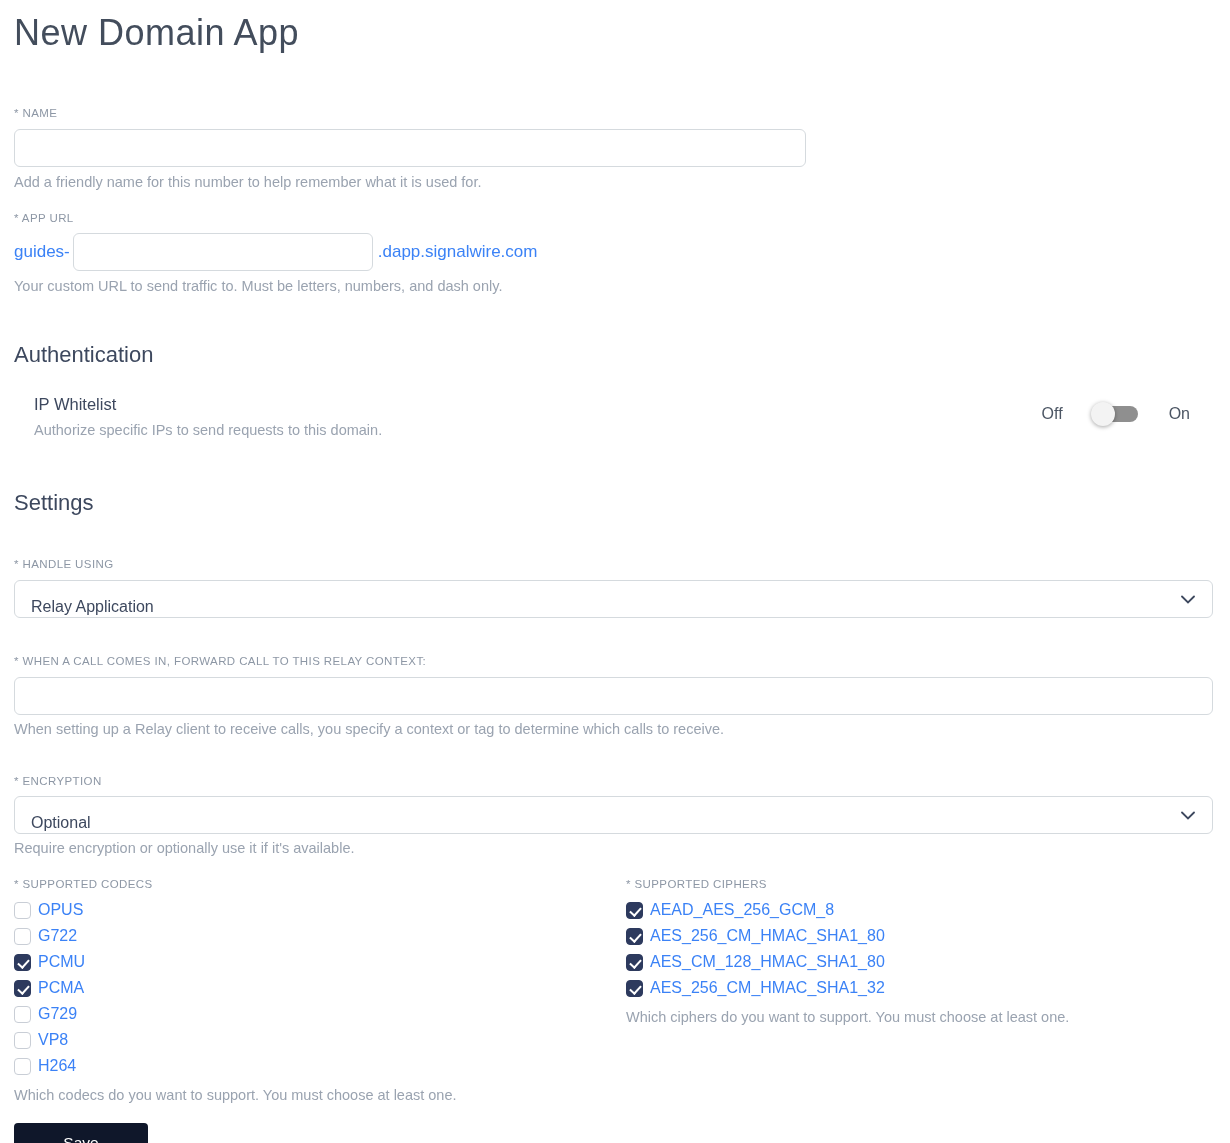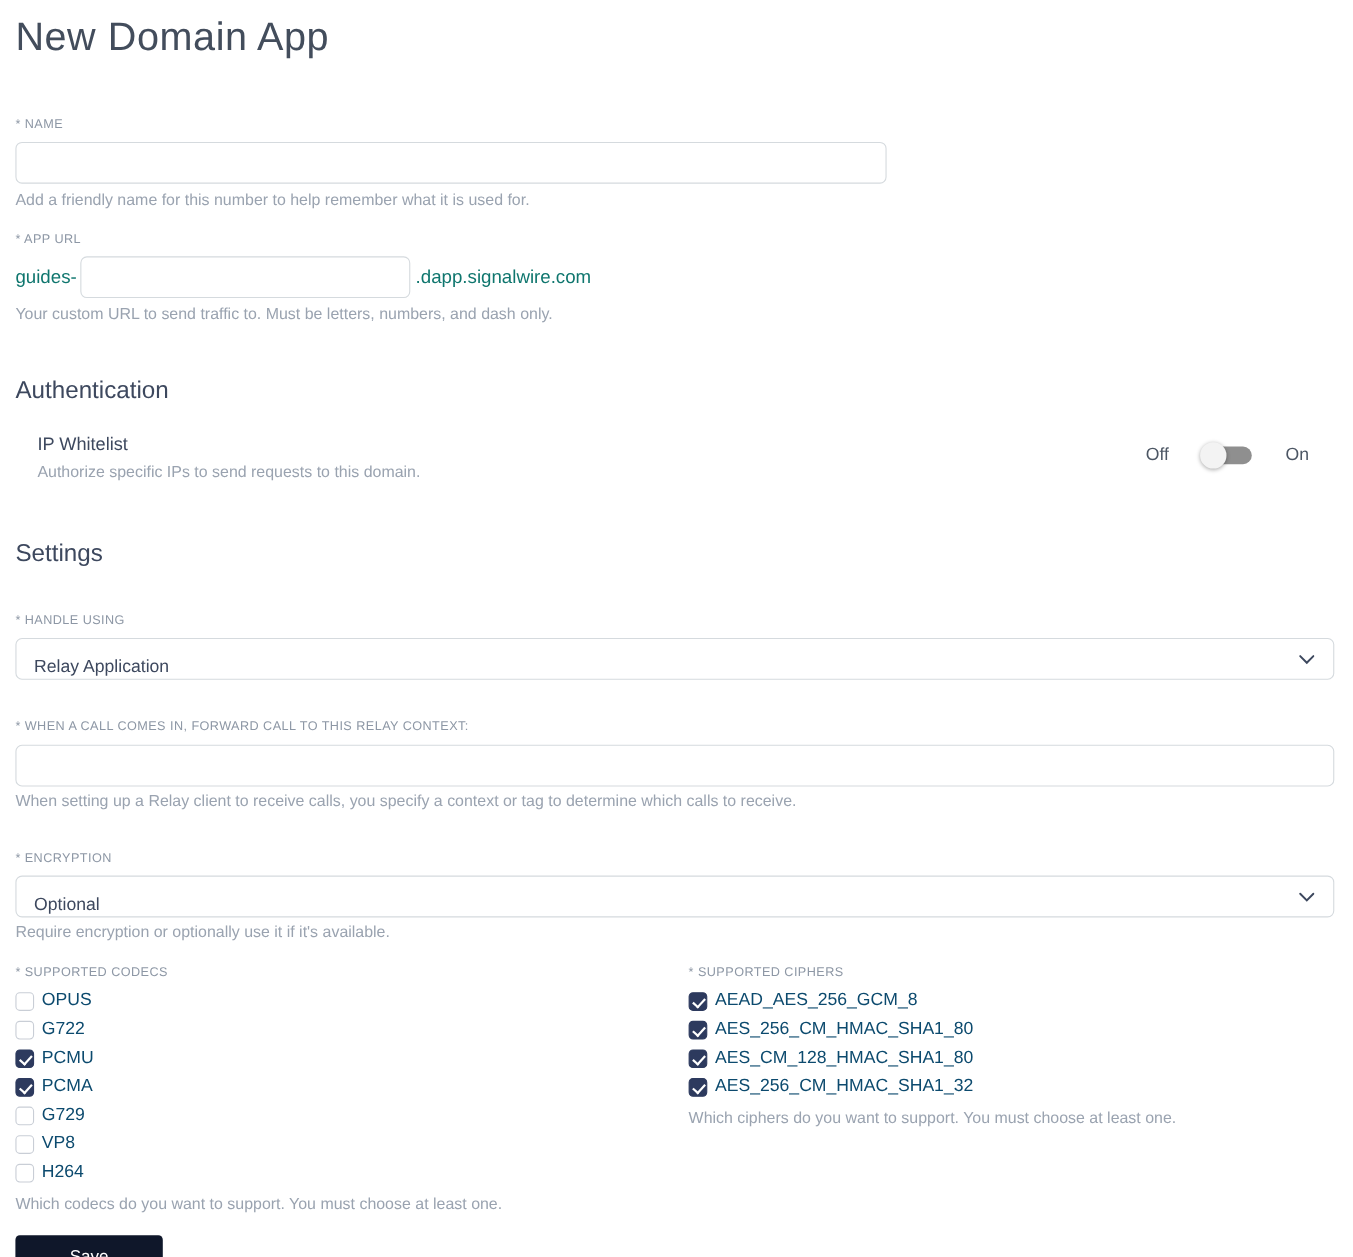--- a/index.html
+++ b/index.html
@@ -51,21 +51,21 @@
     font-size: 16px;
     color: #3d485e;
     padding: 0 14px;
     outline: none;
   }
   
   .group-name { margin-top: 50px; }
   .group-name .text-input { margin-top: 9px; width: 792px; }
   .group-appurl { margin-top: 20px; }
   .url-row { display: flex; align-items: center; margin-top: 8px; }
-  .url-prefix, .url-suffix { font-size: 17px; color: #0f766e; white-space: nowrap; }
+  .url-prefix, .url-suffix { font-size: 17px; color: #3b82f6; white-space: nowrap; }
   .url-prefix { margin-right: 3px; }
   .url-suffix { margin-left: 5px; }
   .url-row .text-input { width: 300px; }
   
   .heading-auth { margin-top: 46px; }
   .auth-row { display: flex; justify-content: space-between; margin-top: 24px; margin-left: 20px; }
   .auth-left .row-title { font-size: 16.5px; color: #3d485e; line-height: 22px; }
   .toggle-block { display: flex; align-items: center; gap: 31px; margin-top: 8px; margin-right: 23px; height: 26px; }
   .toggle-label { font-size: 16px; color: #4c5664; }
   .toggle {
@@ -133,21 +133,21 @@
   }
   .cb.checked::after {
     content: "";
     position: absolute;
     left: 5px; top: 2px;
     width: 5px; height: 9px;
     border: solid #ffffff;
     border-width: 0 2px 2px 0;
     transform: rotate(42deg);
   }
-  .cb-label { font-size: 16px; color: #0c4a6e; margin-left: 7px; }
+  .cb-label { font-size: 16px; color: #3b82f6; margin-left: 7px; }
   .list-helper { margin-top: 7px; }
   
   .save-button {
     display: block;
     margin-top: 19px;
     width: 134px; height: 40px;
     background: #0f172a;
     color: #ffffff;
     border: none;
     border-radius: 4px;

